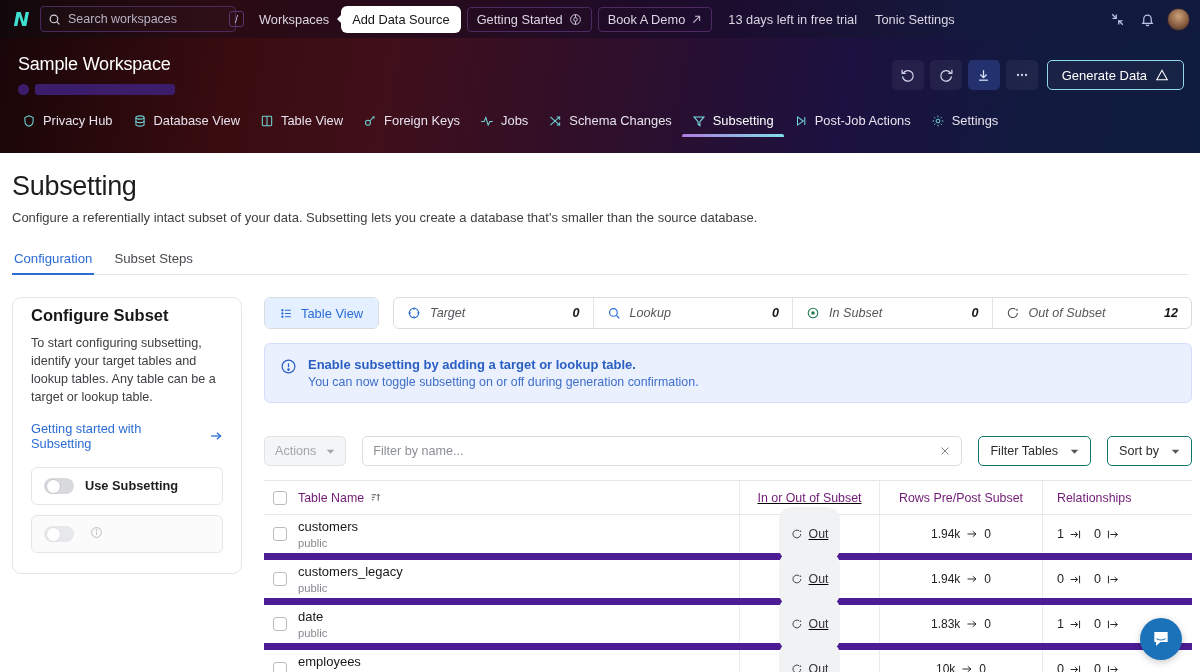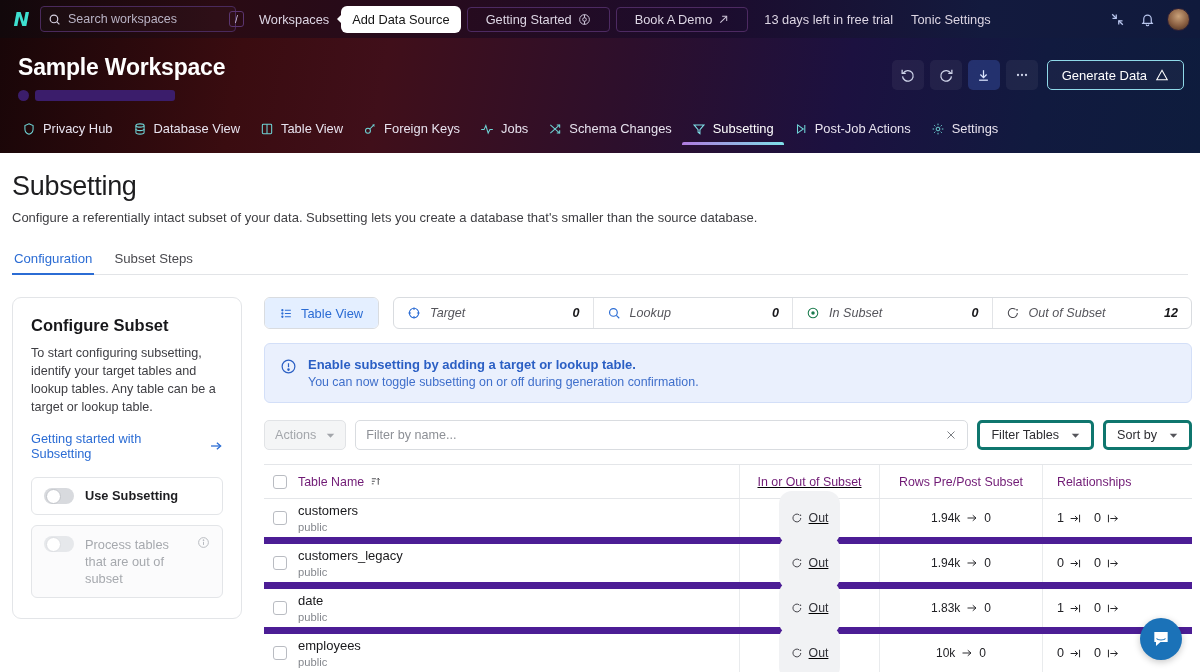--- a/index.html
+++ b/index.html
@@ -66,21 +66,21 @@
   .topnav-item.tab-active::before {
     content: ""; position: absolute; left: -4px; top: 50%;
     transform: translateY(-50%);
     border-top: 5px solid transparent;
     border-bottom: 5px solid transparent;
     border-right: 5px solid #ffffff;
   }
   .topnav-item.bordered {
     border: 1px solid #4d2a62; border-radius: 4px;
     display: flex; align-items: center; gap: 6px;
-    padding: 4px 18px; margin: 0 3px;
+    padding: 4px 9px; margin: 0 3px;
   }
   .topnav-item.plain-gap { margin-left: 4px; }
   .topbar-right { display: flex; align-items: center; gap: 4px; }
   .icon-btn-top {
     width: 26px; height: 26px; border-radius: 4px;
     display: flex; align-items: center; justify-content: center;
   }
   .avatar {
     width: 23px; height: 23px; border-radius: 50%;
     background: radial-gradient(circle at 50% 35%, #caa27a 0%, #8a5f42 55%, #402a1d 100%);
@@ -90,21 +90,21 @@
 
   
   .ws-header {
     height: 115px;
     background: linear-gradient(100deg, #190608 0%, #3a0c10 20%, #400f1a 32%, #2d0f2c 52%, #1c1140 70%, #111a3f 86%, #0e1c3d 100%);
     position: relative;
     padding: 0 18px;
     z-index: 30;
   }
   .ws-title {
-    color: #ffffff; font-size: 23px; font-weight: 700;
+    color: #ffffff; font-size: 18px; font-weight: 400;
     padding-top: 16px; letter-spacing: -0.2px;
   }
   .ws-skeleton { display: flex; align-items: center; gap: 6px; margin-top: 9px; }
   .ws-skel-dot { width: 11px; height: 11px; border-radius: 50%; background: #3b1d6b; }
   .ws-skel-bar { width: 140px; height: 11px; border-radius: 3px; background: #3b1d6b; }
 
   .ws-actions {
     position: absolute; right: 16px; top: 22px;
     display: flex; align-items: center; gap: 6px;
   }
@@ -117,21 +117,21 @@
   .gen-btn {
     display: flex; align-items: center; gap: 8px;
     height: 30px; padding: 0 14px;
     border: 1px solid #8fd9e8; border-radius: 5px;
     color: #ffffff; font-size: 13px;
     background: rgba(255,255,255,0.04);
     margin-left: 3px;
   }
 
   .ws-nav {
-    position: absolute; left: 12px; bottom: 8px;
+    position: absolute; left: 12px; bottom: 16px;
     display: flex; align-items: flex-end; gap: 0px;
   }
   .ws-nav-item {
     display: flex; align-items: center; gap: 7px;
     padding: 6px 10px 9px 10px;
     color: #e7e2ee; font-size: 12.9px;
     position: relative; white-space: nowrap;
   }
   .ws-nav-item.active { color: #ffffff; }
   .ws-nav-item.active::after {
@@ -162,21 +162,21 @@
     content: ""; position: absolute; left: 0; right: 0; bottom: -1px;
     height: 2px; background: #2b6cd4;
   }
 
   .content-row { display: flex; gap: 22px; margin-top: 22px; padding-left: 4px; }
 
   
   .cfg-card {
     width: 230px; flex-shrink: 0;
     border: 1px solid #e3e5e8; border-radius: 9px;
-    padding: 18px 18px 20px 18px;
+    padding: 8px 18px 20px 18px;
     background: #fff;
     align-self: flex-start;
   }
   .cfg-title { font-size: 16.5px; font-weight: 700; color: #17171a; }
   .cfg-body { font-size: 12.6px; color: #3d3d42; line-height: 1.42; margin-top: 10px; }
   .cfg-link {
     display: flex; align-items: center; gap: 7px;
     color: #2b6cd4; font-size: 12.8px; margin-top: 14px;
   }
   .toggle-row {
@@ -227,40 +227,40 @@
   .stat-val { margin-left: auto; font-weight: 700; color: #17171a; font-size: 12.6px; }
 
   .banner {
     display: flex; gap: 11px; align-items: flex-start;
     background: #eaf0fd; border: 1px solid #d3dff8; border-radius: 6px;
     padding: 13px 15px; margin-top: 14px;
   }
   .banner-t1 { font-size: 13px; font-weight: 700; color: #2b5fc4; }
   .banner-t2 { font-size: 12.4px; color: #3f6fcb; margin-top: 3px; }
 
-  .filterbar { display: flex; align-items: center; gap: 9px; margin-top: 17px; }
+  .filterbar { display: flex; align-items: center; gap: 16px; margin-top: 33px; }
   .actions-btn {
     display: flex; align-items: center; gap: 10px;
     height: 30px; padding: 0 10px;
     border: 1px solid #e1e3e6; border-radius: 5px;
     background: #f4f5f6; color: #a3a6ab; font-size: 12.6px;
   }
   .filter-input-wrap {
     flex: 1; height: 30px; display: flex; align-items: center;
     border: 1px solid #d9dce0; border-radius: 5px; padding: 2px 10px; background:#fff;
   }
   .filter-input {
     flex: 1; border: none; outline: none; font-size: 12.6px; color: #2d2d31;
     font-family: "Liberation Sans", sans-serif; background: transparent;
   }
   .filter-input::placeholder { color: #8d9096; }
   .sel-btn {
     display: flex; align-items: center; gap: 12px;
     height: 30px; padding: 0 11px;
-    border: 3px solid #0f766e; border-radius: 5px;
+    border: 1px solid #0f766e; border-radius: 5px;
     background: #fff; color: #2d2d31; font-size: 12.6px;
   }
 
   
   .tbl { margin-top: 14px; border-top: 1px solid #e4e6e9; }
   .tbl-head, .tbl-row { display: flex; align-items: center; }
   .tbl-head { height: 34px; border-bottom: 1px solid #e4e6e9; }
   .tbl-row { height: 45px; border-bottom: 7px solid #4c1d95; }
   .c-name { flex: 1; display: flex; align-items: center; gap: 11px; padding-left: 9px; min-width:0; }
   .c-sub { width: 140px; display:flex; justify-content:center; border-left: 1px solid #e9ebed; height:100%; align-items:center;text-decoration:underline;}
@@ -509,21 +509,20 @@
         </span>
       </div>
 
       <div class="toggle-row">
         <div class="switch"></div>
         <div class="toggle-label">Use Subsetting</div>
       </div>
 
       <div class="toggle-row disabled">
         <div class="switch dim"></div>
-        <div class="toggle-label muted">Process tables that are out of subset</div>
         <span class="ti">
           <svg width="13" height="13" viewBox="0 0 24 24" fill="none" stroke="#b6b9be" stroke-width="1.8">
             <circle cx="12" cy="12" r="9"></circle>
               <line x1="12" y1="11" x2="12" y2="16.5"></line>
               <circle cx="12" cy="7.7" r="0.9" fill="#b6b9be"></circle>
           </svg>
         </span>
       </div>
     </div>
 

